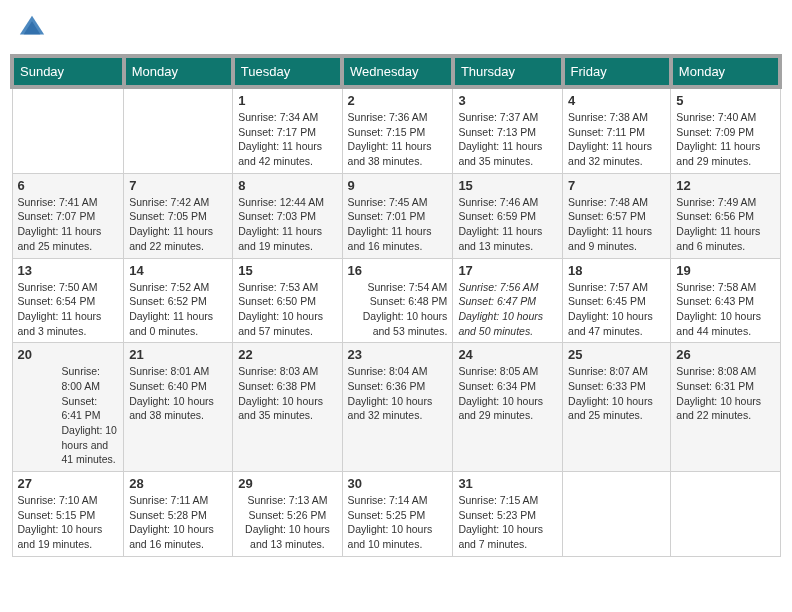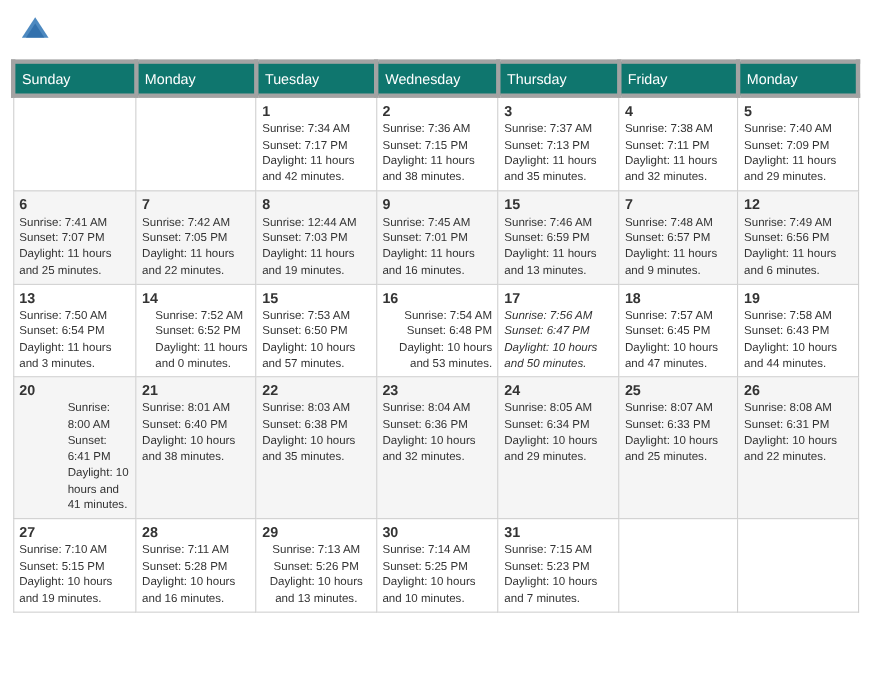--- a/index.html
+++ b/index.html
@@ -202,21 +202,21 @@
       </tr>
       <tr>
         <td>
           <div class="day-num">13</div>
           <div class="day-info" style="white-space: pre-line;">Sunrise: 7:50 AM
 Sunset: 6:54 PM
 Daylight: 11 hours and 3 minutes.</div>
         </td>
         <td>
           <div class="day-num">14</div>
-          <div class="day-info" style="white-space: pre-line; margin-left: 12px;">Sunrise: 7:52 AM
+          <div class="day-info" style="white-space: pre-line;">Sunrise: 7:52 AM
 Sunset: 6:52 PM
 Daylight: 11 hours and 0 minutes.</div>
         </td>
         <td>
           <div class="day-num">15</div>
           <div class="day-info" style="white-space: pre-line;">Sunrise: 7:53 AM
 Sunset: 6:50 PM
 Daylight: 10 hours and 57 minutes.</div>
         </td>
         <td>

